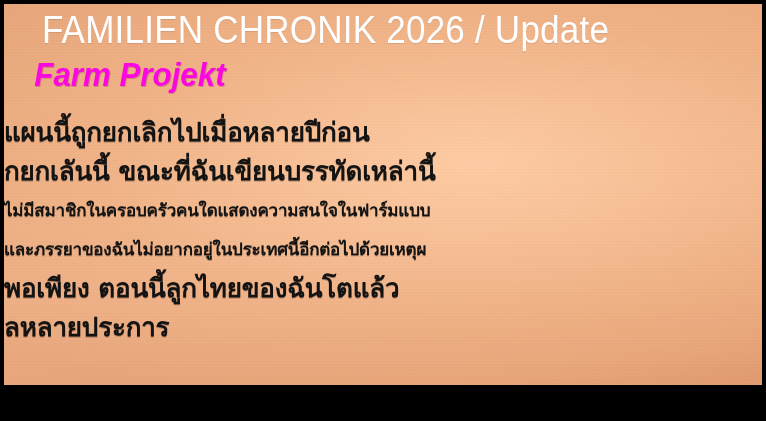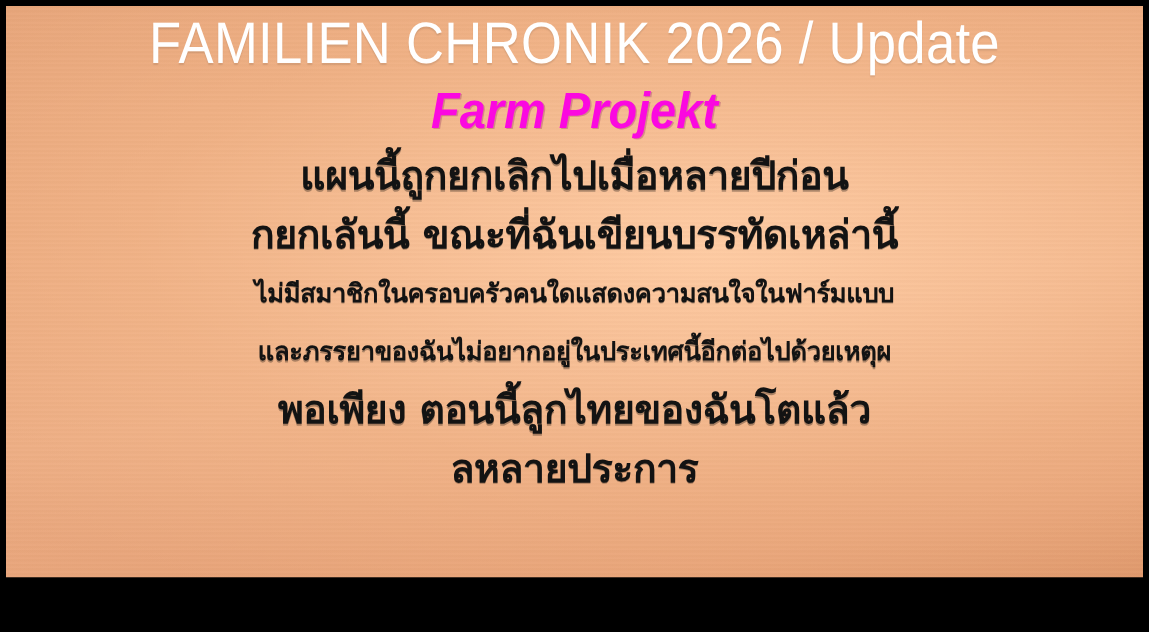--- a/index.html
+++ b/index.html
@@ -52,21 +52,20 @@
         rgba(0,0,0,0.015) 2px,
         rgba(0,0,0,0.015) 3px);
     opacity: .85;
   }
 
   #content {
     position: relative;
     z-index: 2;
     width: 100%;
     height: 100%;
-    text-align: center;
   }
 
   .title {
     color: #ffffff;
     font-family: "Liberation Sans Narrow", "Liberation Sans", sans-serif;
     font-size: 39px;
     font-weight: 400;
     line-height: 1;
     letter-spacing: .2px;
     transform: scaleX(0.90);
@@ -84,21 +83,21 @@
     font-style: italic;
     line-height: 1;
     white-space: nowrap;
     transform: scaleX(0.92);
     transform-origin: center top;
     margin-top: 8px;
     text-shadow: 1px 1px 0 rgba(120,0,90,0.25);
   }
 
   .body-block {
-    margin-top: 8px;
+    margin-top: 22px;
   }
 
   .body-line {
     color: #131313;
     font-family: "DejaVu Sans", sans-serif;
     font-weight: 700;
     font-size: 26px;
     line-height: 39px;
     white-space: nowrap;
     letter-spacing: -0.2px;

